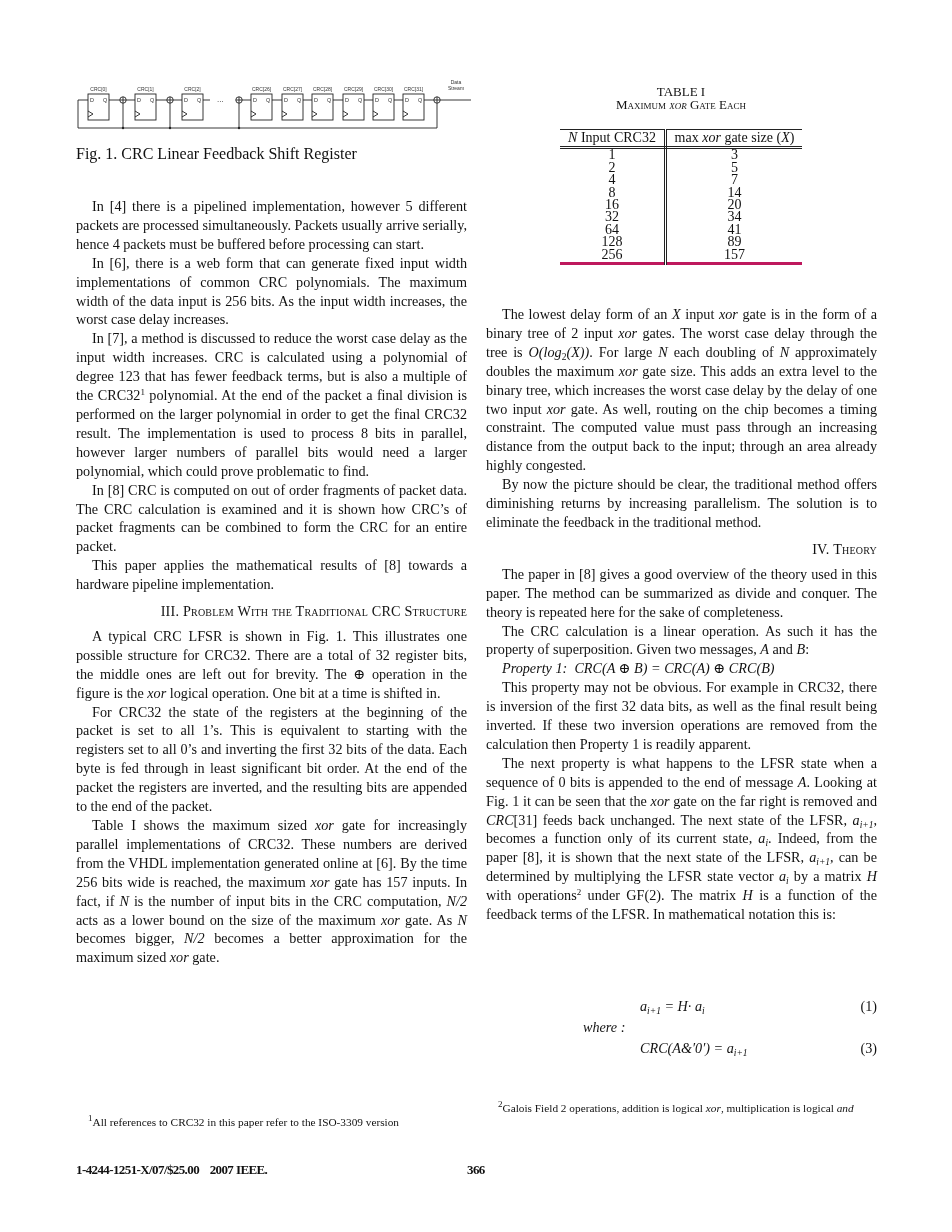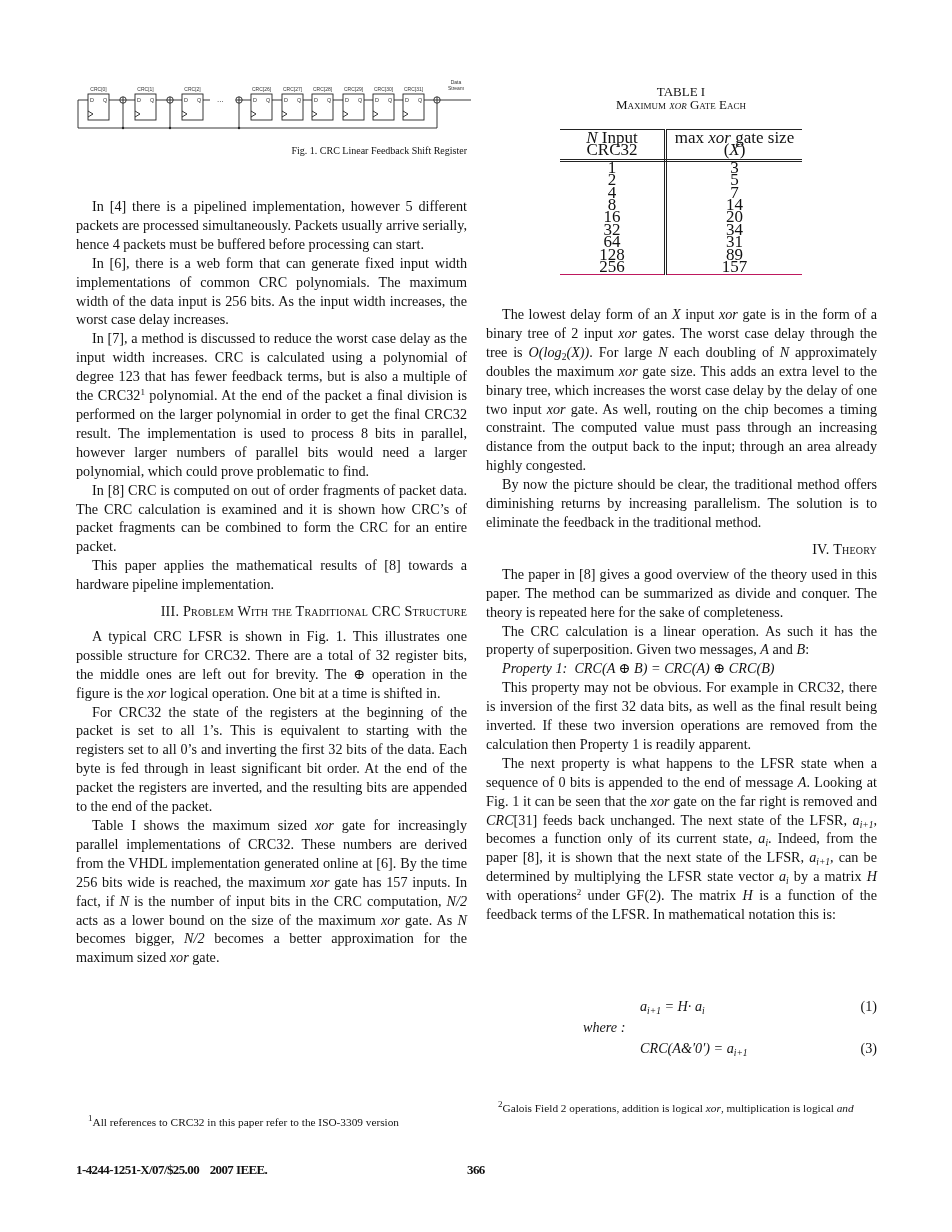--- a/index.html
+++ b/index.html
@@ -7,28 +7,28 @@
          font-family: "Liberation Serif", "DejaVu Serif", serif; color: #111; }
   .col { position: absolute; font-size: 14.2px; line-height: 18.9px; text-align: justify; }
   .left { left: 76px; width: 391px; }
   .right { left: 486px; width: 391px; }
   p { margin: 0; text-indent: 16px; }
   i, .m { font-style: italic; }
   sup { font-size: 9px; line-height: 0; vertical-align: 5px; }
   sub { font-size: 9.5px; line-height: 0; vertical-align: -3px; font-style: italic; }
   .sc { font-variant: small-caps; }
   .section-heading { text-align: right; text-indent: 0; margin: 8px 0 6px 0; letter-spacing: 0.2px; }
-  .fig-caption { position: absolute; left: 76px; width: 391px; top: 145px; text-align: right; font-size: 10px; }
+  .fig-caption { position: absolute; left: 76px; width: 391px; top: 145px; text-align: left; font-size: 16px; }
   .fig { position: absolute; left: 76px; top: 80px; width: 395px; height: 52px; }
   .table-wrap { position: absolute; left: 560px; top: 85px; width: 242px; }
   .table-title { text-align: center; font-size: 13px; line-height: 13px; }
-  table { border-collapse: collapse; width: 242px; margin-top: 18px; font-size: 17px; line-height: 12.4px; }
+  table { border-collapse: collapse; width: 242px; margin-top: 18px; font-size: 14px; line-height: 12.4px; }
   th { font-weight: normal; padding: 2px 4px; border-top: 1px solid #222; border-bottom: 3px double #222; }
   td { text-align: center; padding: 0 4px; }
-  tr:last-child td { border-bottom: 1px solid #be185d; padding-bottom: 1px; }
+  tr:last-child td { border-bottom: 3px solid #be185d; padding-bottom: 1px; }
   .c1 { border-right: 3px double #222; width: 96px; text-align: center; }
   .footnote { font-size: 11.3px; line-height: 14px; }
   .fn-left { position: absolute; left: 76px; width: 391px; top: 1115px; text-indent: 12px; }
   .fn-right { position: absolute; left: 486px; width: 391px; top: 1101px; text-indent: 12px; text-align: justify; }
   .eqs { position: absolute; left: 486px; width: 391px; top: 998px; font-size: 14.2px; }
   .eq-row { position: relative; height: 21px; }
   .eq-expr { position: absolute; left: 154px; font-style: italic; text-align: right; }
   .eq-where { position: absolute; left: 97px; font-style: italic; }
   .eq-num { position: absolute; right: 0; }
   .footer { position: absolute; top: 1162px; font-size: 13px; font-weight: bold; letter-spacing: -0.6px; }
@@ -155,21 +155,21 @@
         <tr>
           <td class="c1">16</td>
           <td>20</td>
         </tr>
         <tr>
           <td class="c1">32</td>
           <td>34</td>
         </tr>
         <tr>
           <td class="c1">64</td>
-          <td>31</td>
+          <td>41</td>
         </tr>
         <tr>
           <td class="c1">128</td>
           <td>89</td>
         </tr>
         <tr>
           <td class="c1">256</td>
           <td>157</td>
         </tr>
       </tbody>

